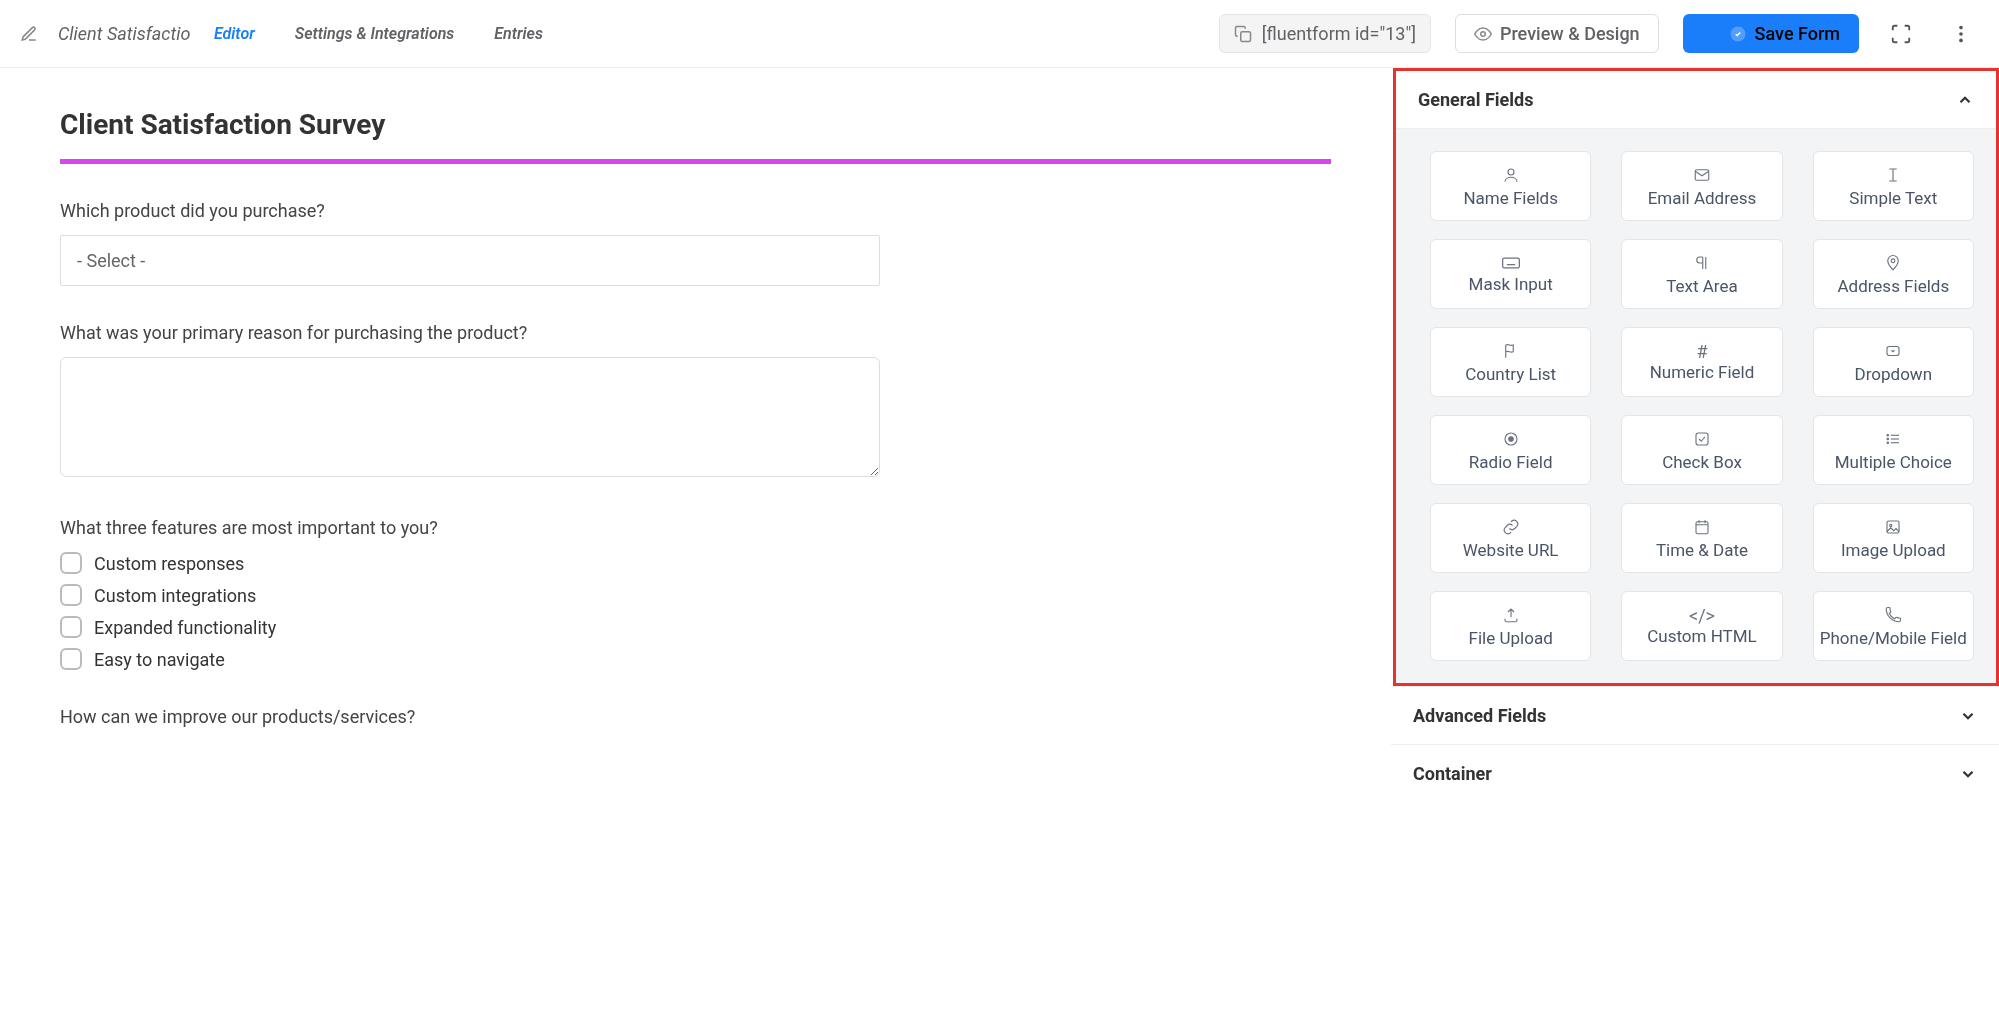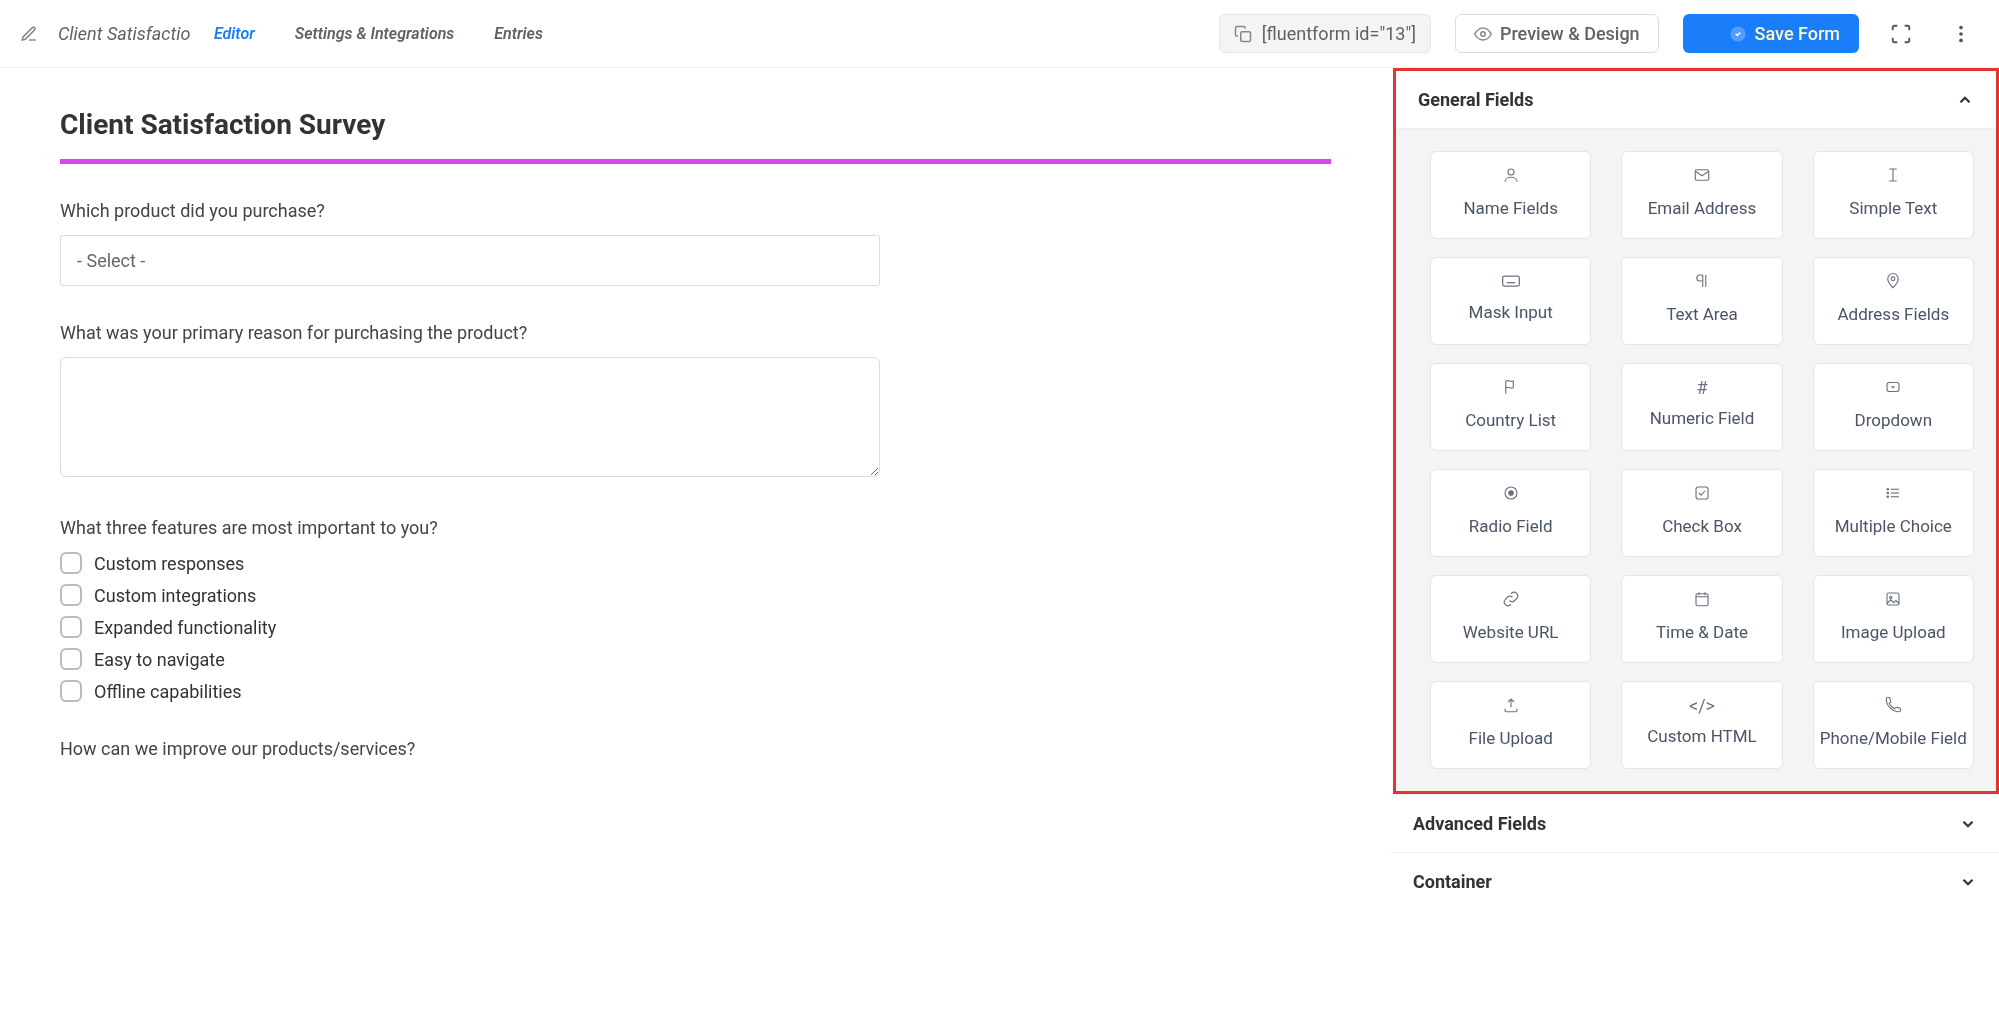--- a/index.html
+++ b/index.html
@@ -7,36 +7,36 @@
   .topbar { display:flex; align-items:center; height:68px; border-bottom:1px solid #eee; padding:0 20px; gap:24px;}
   .form-name { display:flex; align-items:center; gap:20px; color:#606266; font-size:18px; width:170px; overflow:hidden; white-space:nowrap; text-overflow:ellipsis;font-style:italic;}
   .form-name svg { flex-shrink:0; }
   .tabs { display:flex; gap:40px; align-items:center; }
   .tab { font-size:16px; font-weight:600; color:#606266; cursor:pointer;font-style:italic;}
   .tab.active { color:#1a7efb; }
   .topbar-spacer { flex:1; }
   .shortcode-box { display:flex; align-items:center; gap:10px; background:#f4f4f5; border:1px solid #e5e5e5; padding:8px 14px; border-radius:6px; color:#606266; font-size:18px; font-family:monospace;}
   .btn { display:flex; align-items:center; gap:8px; padding:8px 18px; border-radius:6px; font-size:18px; font-weight:500; cursor:pointer; border:1px solid transparent;}
   .btn.outline { background:#fff; border-color:#ddd; color:#606266;}
-  .btn.primary { background:#1a7efb; color:#fef9c3;padding-left:45px;}
+  .btn.primary { background:#1a7efb; color:#000000;padding-left:45px;}
   .icon-btn { width:36px; height:36px; display:flex; align-items:center; justify-content:center; color:#555; cursor:pointer;}
   .main { display:flex; }
   .editor-area { flex:1; padding:40px 60px; }
   .form-title { font-size:28px; font-weight:700; color:#333; padding-bottom:18px; border-bottom:5px solid #d946ef; margin-bottom:36px;}
   .question-label { font-size:18px; color:#444; margin-bottom:14px; display:block;}
   .question { margin-bottom:36px; }
   .select-box { width:100%; max-width:820px; border:1px solid #ddd; border-radius:2px; padding:14px 16px; font-size:18px; color:#666; background:#fff; cursor:pointer;}
   .textarea-box { width:100%; max-width:820px; border:1px solid #ddd; border-radius:6px; padding:12px; min-height:120px; resize:both; font-size:16px; color:#333;}
   .checkbox-row { display:flex; align-items:center; gap:12px; font-size:18px; color:#333; margin-bottom:10px; cursor:pointer;}
   .checkbox-box { width:22px; height:22px; border:2px solid #bbb; border-radius:6px; flex-shrink:0;}
   .side-panel { width:608px; border-left:2px solid #e3342f00; }
   .side-inner { border:3px solid #e3342f; }
   .panel-section-header { display:flex; align-items:center; justify-content:space-between; padding:18px 22px; background:#fff; font-weight:700; font-size:18px; color:#333; cursor:pointer; border-bottom:1px solid #eee;}
   .panel-body { background:#f3f4f6; padding:22px; display:grid; grid-template-columns:repeat(3,1fr); gap:18px;}
-  .field-card { background:#fff; border:1px solid #e5e5e5; border-radius:6px; padding:14px 6px 20px 6px; display:flex; flex-direction:column; align-items:center; gap:10px; cursor:grab; color:#4a5568; font-size:17px; text-align:center;margin-left:12px;}
+  .field-card { background:#fff; border:1px solid #e5e5e5; border-radius:6px; padding:14px 6px 12px 6px; display:flex; flex-direction:column; align-items:center; cursor:grab; color:#4a5568; font-size:17px; text-align:center;margin-left:12px;}
   .field-card svg,.field-card .glyph { color:#6b7280; }
   .glyph { font-size:18px; line-height:1; }
   .collapsed-section { display:flex; align-items:center; justify-content:space-between; padding:18px 22px; background:#fff; font-weight:700; font-size:18px; color:#333; border-top:1px solid #eee; cursor:pointer;}
   .outside-sections { width:608px; }
 </style>
 </head>
 <body>
 
 <div class="topbar">
   <div class="form-name">
@@ -112,24 +112,20 @@
             <span class="checkbox-box"></span>
             <span>Custom integrations</span>
           </div>
           <div class="checkbox-row">
             <span class="checkbox-box"></span>
             <span>Expanded functionality</span>
           </div>
           <div class="checkbox-row">
             <span class="checkbox-box"></span>
             <span>Easy to navigate</span>
-          </div>
-          <div class="checkbox-row">
-            <span class="checkbox-box"></span>
-            <span>Offline capabilities</span>
           </div>
         </div>
     </div>
 
     <div class="question">
       <label class="question-label">How can we improve our products/services?</label>
     </div>
   </div>
 
   <div>

